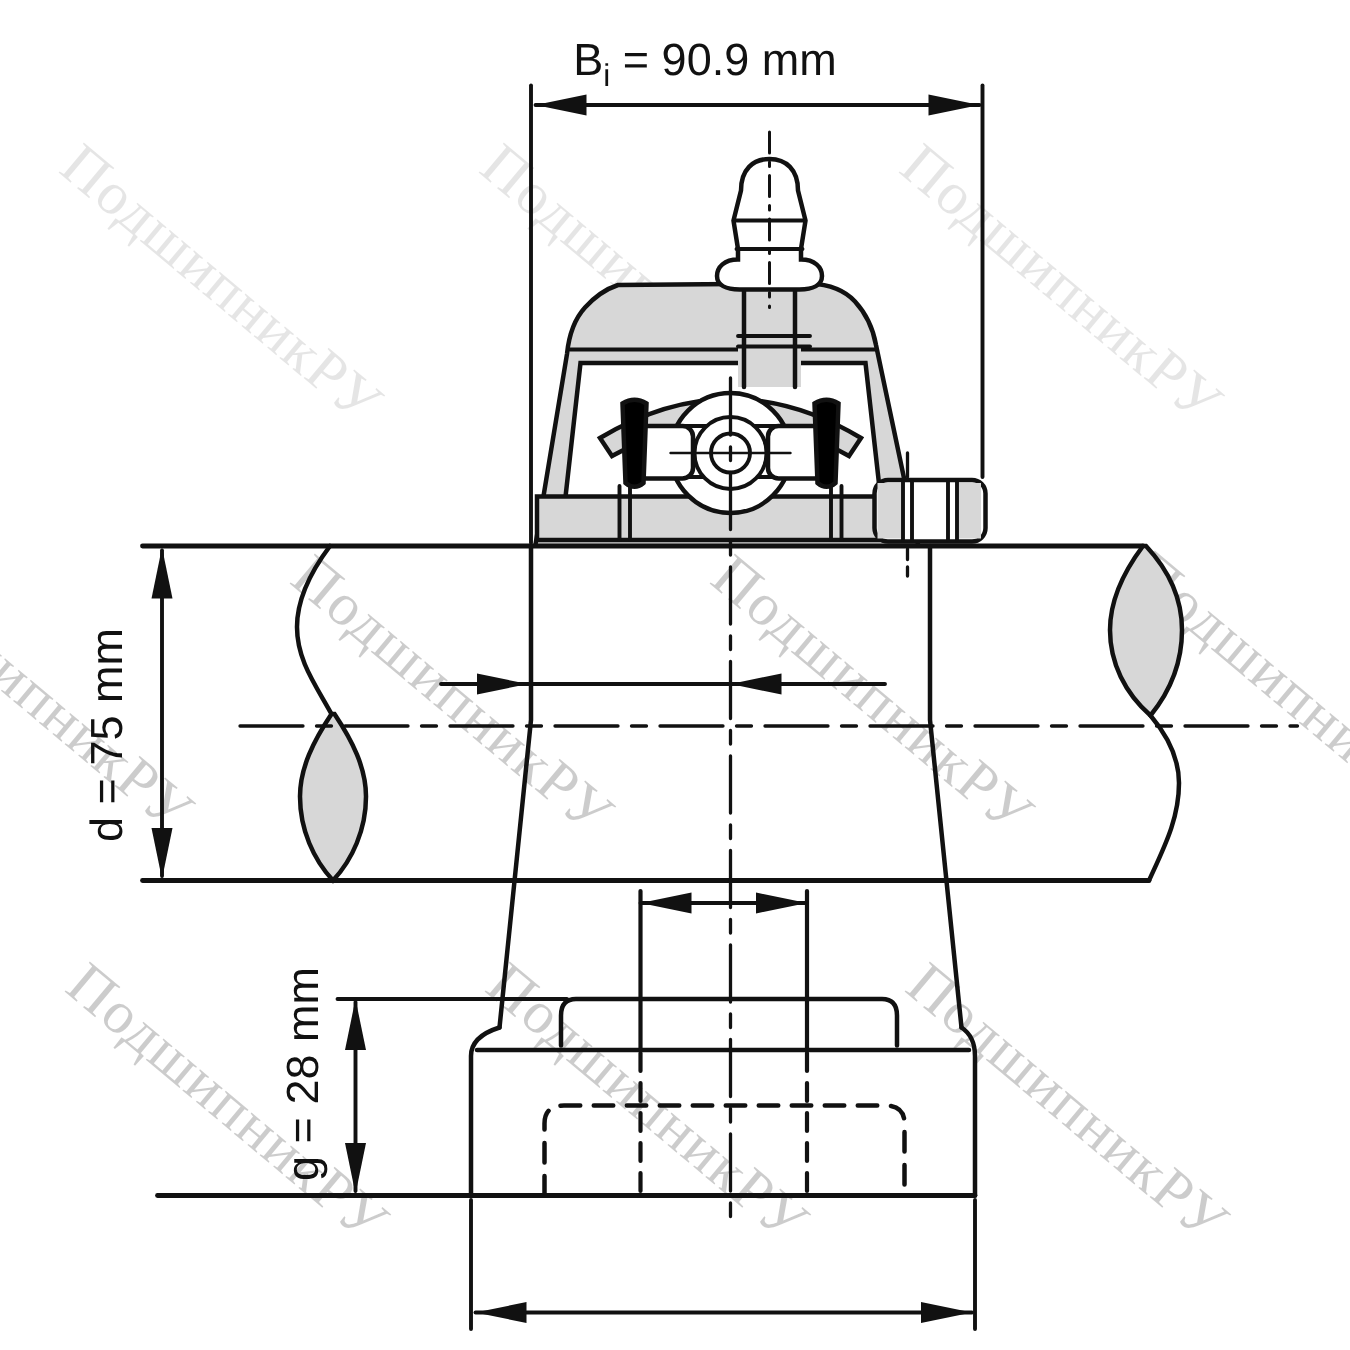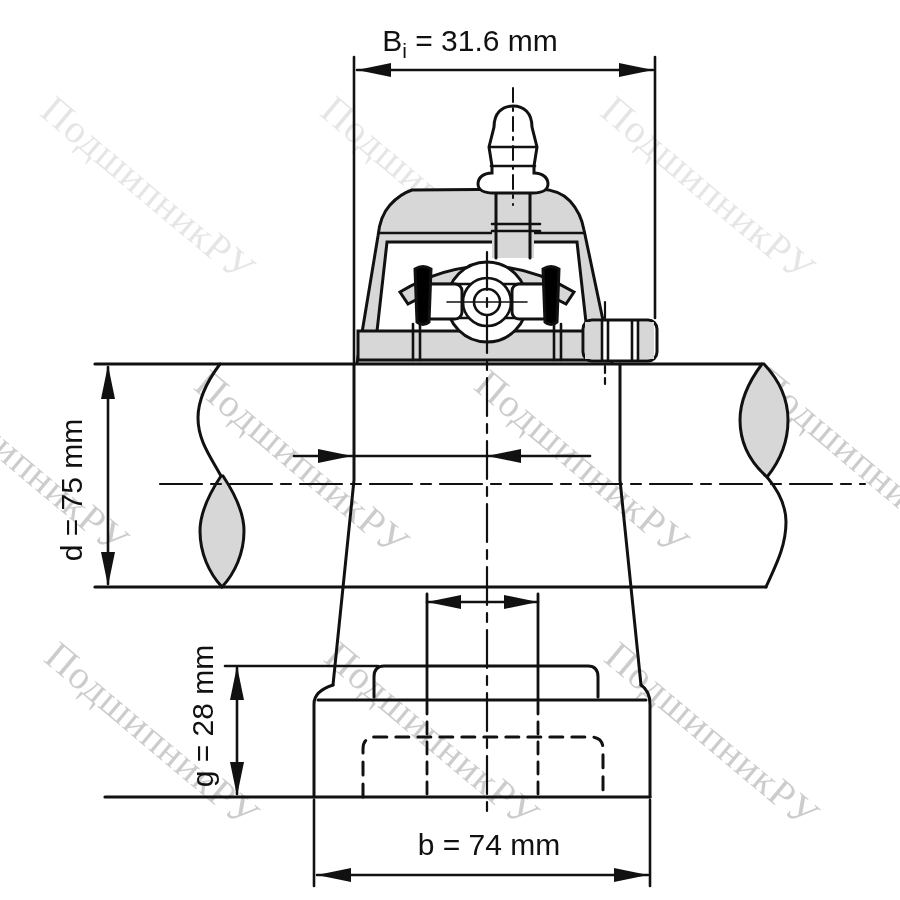--- a/index.html
+++ b/index.html
@@ -154,18 +154,17 @@
       <g stroke-width="2.6">
         <line x1="314" y1="800" x2="314" y2="886"></line>
         <line x1="650" y1="800" x2="650" y2="886"></line>
         <line x1="317" y1="875" x2="648" y2="875"></line>
         <polygon fill="#111" stroke="none" points="317,875 351,868 351,882"></polygon>
         <polygon fill="#111" stroke="none" points="648,875 614,868 614,882"></polygon>
       </g>
     </g>
   </svg>
 
-  <div class="lbl ctr" style="left:470px;top:24px"><span>B</span><sub>i</sub><span> = 31.6 mm</span></div>
+  <div class="lbl ctr" style="left:470px;top:24px"><span>B</span><sub>i</sub><span> = 90.9 mm</span></div>
   <div class="lbl rot" style="left:72px;top:490px"><span>d = 75 mm</span></div>
   <div class="lbl rot" style="left:203px;top:716px"><span>g = 28 mm</span></div>
-  <div class="lbl ctr" style="left:489px;top:828px"><span>b = 74 mm</span></div>
 
 </div>
 
 </body></html>

